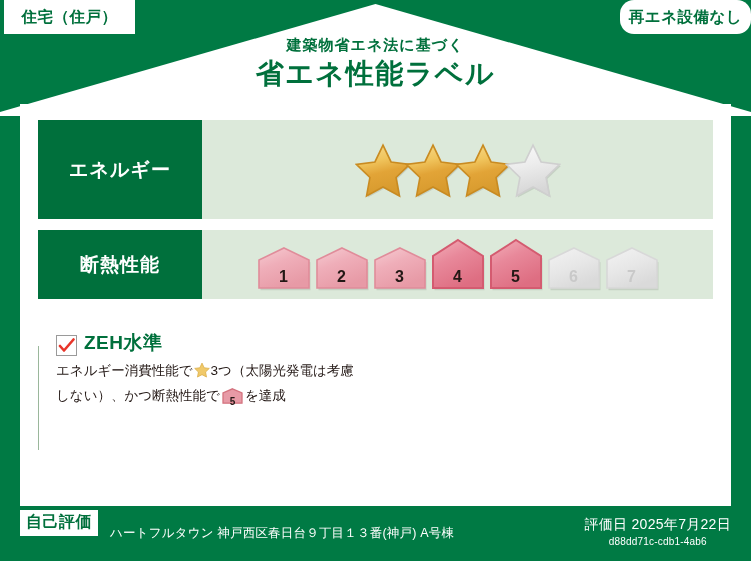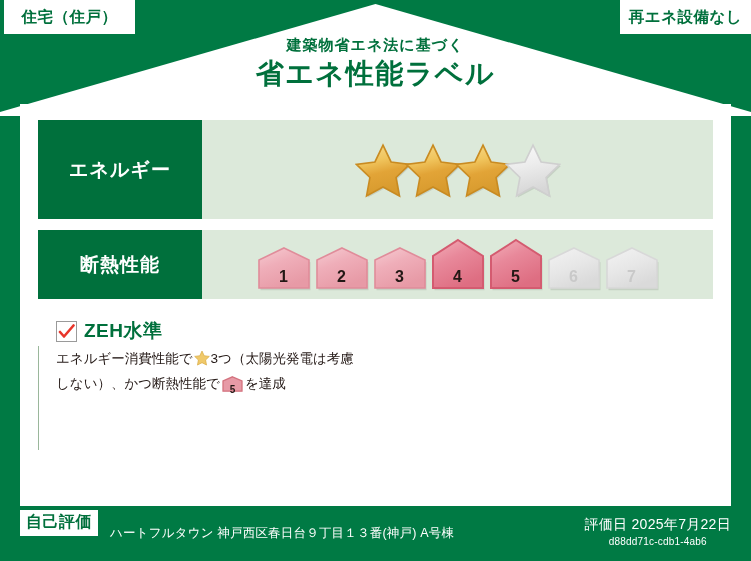--- a/index.html
+++ b/index.html
@@ -27,21 +27,21 @@
   .badge {
     position: absolute;
     top: 0;
     background: #ffffff;
     color: #00703C;
     font-weight: bold;
     display: flex; align-items: center; justify-content: center;
     letter-spacing: 0.5px;
   }
   .badge-left  { left: 4px;  width: 131px; height: 34px; font-size: 15.5px; }
-  .badge-right { right: 0; width: 131px; height: 34px; font-size: 15.5px; }
+  .badge-right { right: 0; width: 131px; height: 34px; font-size: 15.5px; border-radius: 14px; }
 
   
   .title-wrap {
     position: absolute;
     left: 0; top: 36px; width: 751px;
     text-align: center;
     color: #00703C;
     z-index: 3;
   }
   .title-sub {
@@ -145,22 +145,22 @@
     margin-top: 46px;
     letter-spacing: 2px;
   }
   .rule-bottom {
     position: absolute; left: 0; top: 150px;
     width: 340px; height: 1px; background: #4e8f6c;
   }
 
   
   .zeh-head {
-    display: flex; align-items: center; gap: 7px;
-    margin-top: 8px;
+    display: flex; align-items: flex-end; gap: 7px;
+    margin-top: 20px;
   }
   .zeh-check {
     width: 21px; height: 21px;
     border: 1.6px solid #9a9a9a;
     background: #ffffff;
     position: relative;
     flex: 0 0 21px;
   }
   .zeh-check svg { position: absolute; left: 1px; top: 1px; }
   .zeh-title {

